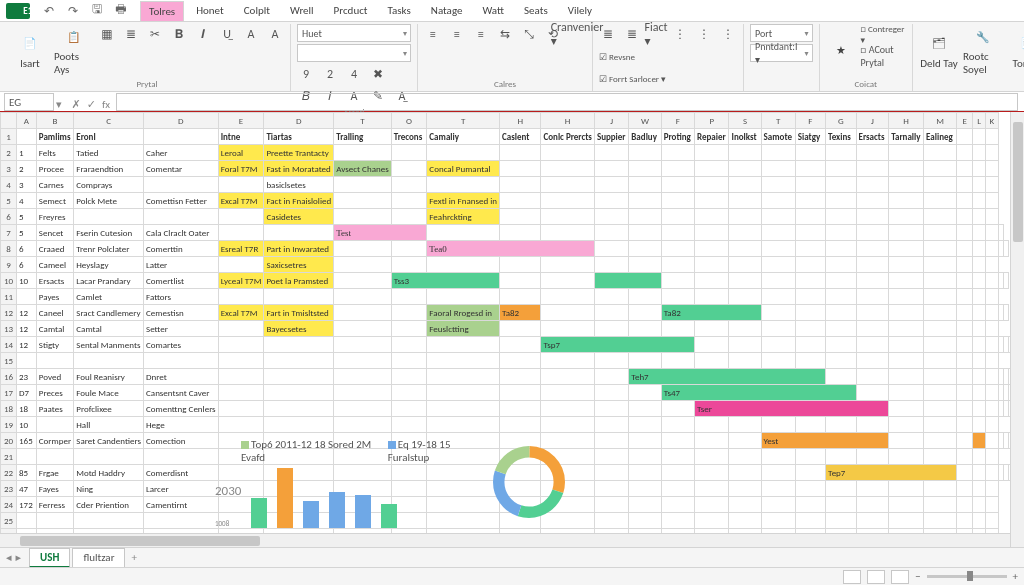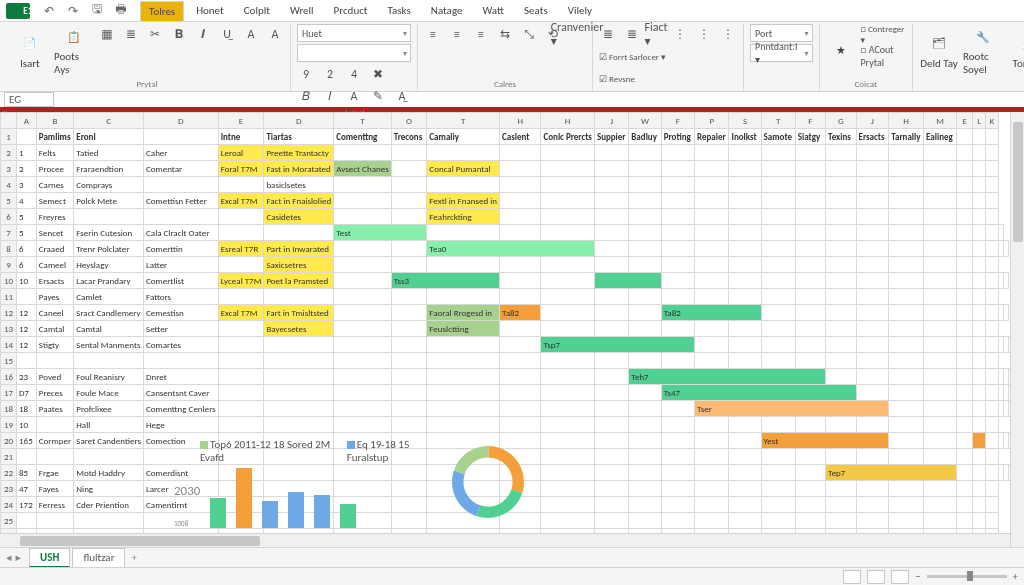--- a/index.html
+++ b/index.html
@@ -5,59 +5,59 @@
 * { margin:0; padding:0; box-sizing:border-box; font-family:"Segoe UI",Calibri,Arial,sans-serif; font-size:11px; }
 body { background:#fff; width:1024px; height:585px; overflow:hidden; position:relative; color:#222; }
 
 
 .titlebar { height:22px; background:#fff; border-bottom:1px solid #d4d4d4; display:flex; align-items:center; }
 .app-icon { width:20px; height:16px; background:#0f7b3e; margin:0 6px; border-radius:2px; color:#fff; display:flex; align-items:center; justify-content:center; font-weight:bold; font-size:9px;padding-left:24px; }
 .qat { display:flex; gap:6px; margin-left:4px; }
 .qat span { color:#666; font-size:12px; }
 .menu-tabs { display:flex; margin-left:10px; gap:4px; }
 .menu-tab { padding:3px 8px; color:#444; cursor:pointer; }
-.menu-tab.active { background:#eab308; border:1px solid #d4d4d4; border-bottom:none; }
+.menu-tab.active { background:#f9a8d4; border:1px solid #d4d4d4; border-bottom:none; }
 .win-controls { margin-left:auto; display:flex; gap:2px; margin-right:2px; }
 .win-btn { width:26px; height:18px; display:flex; align-items:center; justify-content:center; color:#555; font-size:10px; cursor:pointer; }
 
 
 .ribbon { height:70px; background:#f5f5f5; border-bottom:1px solid #d4d4d4; display:flex; padding:2px 4px 0 4px; }
 .ribgroup { display:flex; flex-direction:column; border-right:1px solid #d8d8d8; padding:0 6px; }
 .ribgroup .row { display:flex; gap:6px; align-items:center; height:20px; }
 .ribgroup .label { font-size:9px; color:#7a7a7a; text-align:center; margin-top:auto; margin-bottom:2px; }
 .bigbtn { display:flex; flex-direction:column; align-items:center; justify-content:center; width:40px; height:54px; cursor:pointer; font-size:9px; color:#444; }
 .bigbtn .ico { width:22px; height:22px; margin-bottom:2px; display:flex; align-items:center; justify-content:center; }
 .smallbtn { width:18px; height:18px; display:flex; align-items:center; justify-content:center; color:#555; cursor:pointer; font-size:12px; }
 .combo { height:18px; border:1px solid #c7c7c7; background:#fff; display:flex; align-items:center; padding:0 14px 0 4px; font-size:10px; color:#555; position:relative; min-width:60px; }
 .combo::after { content:"▾"; position:absolute; right:3px; font-size:8px; color:#888; }
 
 
-.fbar { height:20px; border-bottom:5px solid #b91c1c; display:flex; align-items:flex-start; background:#fff; font-size:10px;flex-direction:column; }
+.fbar { height:20px; border-bottom:1px solid #b91c1c; display:flex; align-items:flex-end; background:#fff; font-size:10px; }
 .namebox { width:50px; height:18px; border:1px solid #c7c7c7; margin-left:4px; display:flex; align-items:center; padding-left:4px; color:#555; }
 .fxicons { display:flex; gap:6px; margin-left:10px; color:#888; }
 .fxinput { flex:1; height:18px; border:1px solid #c7c7c7; margin-left:6px; margin-right:6px; }
 
 
 .gridwrap { position:relative; height:430px; overflow:hidden; }
 table.grid { border-collapse:collapse; table-layout:fixed; }
 table.grid th, table.grid td { border:1px solid #d9d9d9; height:16px; padding:0 2px; font-size:9px; color:#333; overflow:hidden; white-space:nowrap; }
 table.grid th { background:#f3f3f3; color:#555; font-weight:normal; text-align:center; }
 th.rowhdr { width:20px; background:#f3f3f3; text-align:center; }
 th.colS { background:#e6efe0; } 
 .headrow td { font-weight:bold; color:#555; background:#fff; }
 .cell-ylw { background:#ffe94d; }
 .cell-dgrn { background:#a9d18e; }
-.cell-blue { background:#86efac; color:#fff; }
+.cell-blue { background:#f9a8d4; color:#fff;font-family:Liberation Serif, serif; }
 .cell-grn { background:#52cf93; }
 .cell-org { background:#f4a03a; }
-.cell-red { background:#fdba74; }
+.cell-red { background:#ec4899; }
 .cell-gold { background:#f4c946; }
 
 
-.chartarea { position:absolute; left:200px; top:330px; width:420px; height:90px; display:flex; gap:8px; }
+.chartarea { position:absolute; left:200px; top:330px; width:420px; height:90px; display:flex; gap:8px;justify-content:center; }
 .barchart { position:relative; width:200px; height:90px; }
 .barchart .bar { position:absolute; bottom:14px; width:16px; }
 .barchart .xlabel { position:absolute; bottom:0; width:16px; text-align:center; font-size:7px; color:#888; }
 .legend { position:absolute; top:-4px; left:0; font-size:8px; color:#555; display:flex; gap:10px; }
 .legend .sw { width:8px; height:8px; display:inline-block; margin-right:2px; vertical-align:middle; }
 .donut { position:relative; width:90px; height:90px; }
 .donut svg { width:80px; height:80px; }
 
 
 .sheetbar { position:absolute; bottom:18px; left:0; right:0; height:20px; border-top:1px solid #d4d4d4; background:#f5f5f5; display:flex; align-items:center; font-size:10px; }
@@ -171,22 +171,22 @@
       <div style="display: flex; gap: 4px;">
         <div style="display: flex; flex-direction: column; gap: 2px;">
           <div class="row">
             <div class="smallbtn">≣</div>
             <div class="smallbtn">≣</div>
             <div class="smallbtn">Fiact ▾</div>
             <div class="smallbtn">⋮</div>
             <div class="smallbtn">⋮</div>
             <div class="smallbtn">⋮</div>
           </div>
+          <div class="row" style="font-size: 9px; color: rgb(85, 85, 85);">☑ Revsne</div>
           <div class="row" style="font-size: 9px; color: rgb(85, 85, 85);">☑ Forrt Sarlocer ▾</div>
-          <div class="row" style="font-size: 9px; color: rgb(85, 85, 85);">☑ Revsne</div>
         </div>
       </div>
       <div class="label"></div>
     </div>
     <div class="ribgroup">
       <div style="display: flex; gap: 4px; justify-content: flex-end;">
         <div style="display: flex; flex-direction: column; gap: 2px;">
           <div class="combo">Port</div>
           <div class="combo">Pnntdant:I ▾</div>
         </div>
@@ -299,21 +299,21 @@
       </thead>
       <tbody>
         <tr class="headrow">
           <th class="rowhdr">1</th>
           <td></td>
           <td>Pamlims</td>
           <td>Eronl</td>
           <td></td>
           <td>Intne</td>
           <td>Tiartas</td>
-          <td>Comenttng</td>
+          <td>Tralling</td>
           <td>Trecons</td>
           <td>Camaliy</td>
           <td>Caslent</td>
           <td>Conlc Prercts</td>
           <td>Suppier</td>
           <td>Badluy</td>
           <td>Proting</td>
           <td>Repaier</td>
           <td>Inolkst</td>
           <td>Samote</td>

